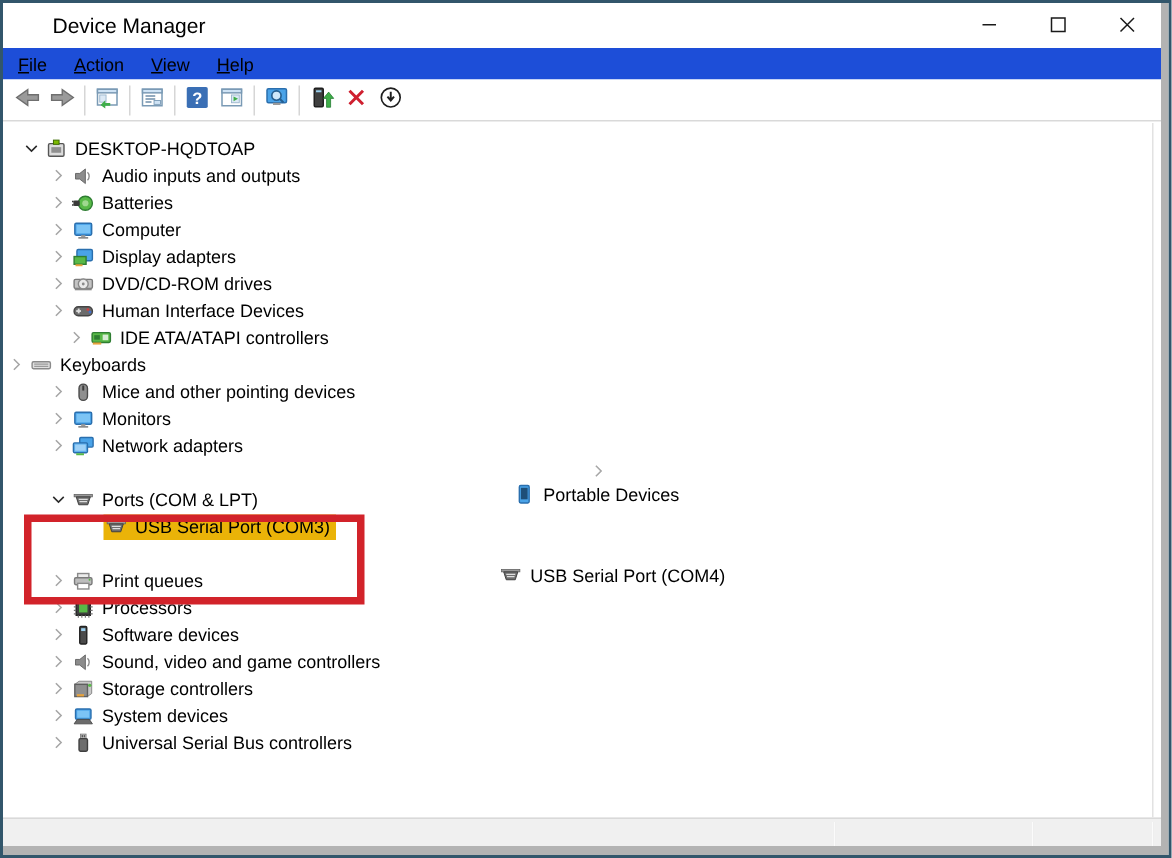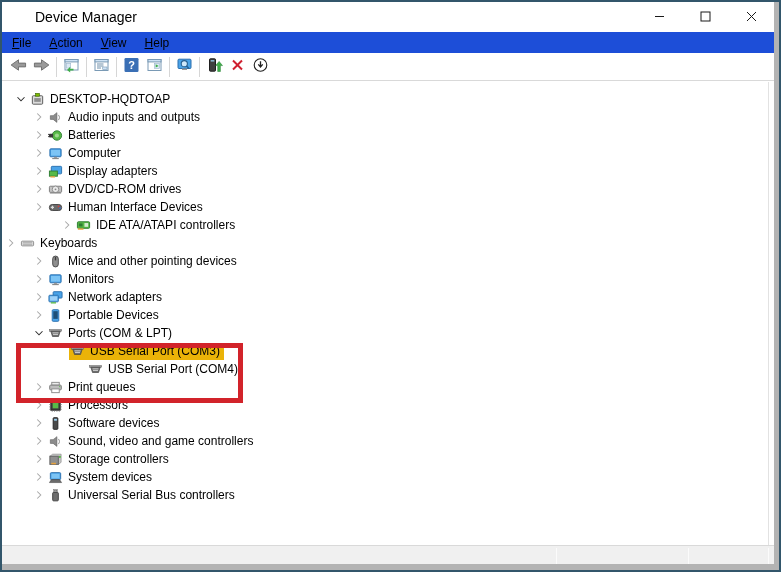--- a/index.html
+++ b/index.html
@@ -299,21 +299,21 @@
               <circle cx="11.3" cy="6.8" r="1" fill="#d04040"></circle>
               <circle cx="12.8" cy="8.6" r="1" fill="#4070d0"></circle>
               <rect x="3" y="7.2" width="3.4" height="1.3" fill="#ddd"></rect>
               <rect x="4.1" y="6.1" width="1.3" height="3.4" fill="#ddd"></rect>
             </svg>
           </span>
       <span class="tree-label">Human Interface Devices</span>
     </span>
   </div>
 
-  <div class="tree-row" style="padding-left: 40px; margin-left: 16px;">
+  <div class="tree-row" style="padding-left: 40px;">
     <span class="chevron">
           <svg viewBox="0 0 16 16">
             <path d="M6 4l4 4-4 4" fill="none" stroke="#a6a6a6" stroke-width="1.2"></path>
           </svg>
         </span>
     <span class="row-content">
       <span class="tree-icon">
             <svg viewBox="0 0 16 16">
               <rect x="1.5" y="4" width="13" height="7" rx="1" fill="#58b947" stroke="#2e7d32"></rect>
               <rect x="3" y="5.8" width="4" height="3.2" fill="#2e7d32"></rect>
@@ -390,21 +390,21 @@
               <rect x="5.5" y="1.8" width="9.5" height="6.8" rx=".8" fill="#4aa3e8" stroke="#2a6fae"></rect>
               <rect x="1" y="5.6" width="10" height="7" rx=".8" fill="#5fb0ee" stroke="#2a6fae"></rect>
               <rect x="2.2" y="6.8" width="7.6" height="4.4" fill="#9fd1f7"></rect>
               <rect x="3" y="13" width="5.5" height="1.4" fill="#58b947"></rect>
             </svg>
           </span>
       <span class="tree-label">Network adapters</span>
     </span>
   </div>
 
-  <div class="tree-row" style="padding-left: 28px;">
+  <div class="tree-row" style="padding-left: 28px; flex-direction: column;">
     <span class="chevron">
           <svg viewBox="0 0 16 16">
             <path d="M6 4l4 4-4 4" fill="none" stroke="#a6a6a6" stroke-width="1.2"></path>
           </svg>
         </span>
     <span class="row-content">
       <span class="tree-icon">
             <svg viewBox="0 0 16 16">
               <rect x="4.5" y="1.8" width="7" height="12.4" rx="1" fill="#4aa3e8" stroke="#2a6fae"></rect>
               <rect x="5.6" y="3.4" width="4.8" height="8.2" fill="#1e4f78"></rect>
@@ -439,21 +439,21 @@
             <svg viewBox="0 0 16 16">
               <rect x="1.5" y="3.8" width="13" height="1.8" fill="#9a9a9a" stroke="#5a5a5a" stroke-width=".5"></rect>
               <path d="M3 5.6h10l-1.8 5.6H4.8z" fill="#6e6e6e" stroke="#3f3f3f" stroke-width=".7"></path>
               <path d="M4.8 7.3h6.4M5.3 9h5.4" stroke="#dedede" stroke-width=".9"></path>
             </svg>
           </span>
       <span class="tree-label">USB Serial Port (COM3)</span>
     </span>
   </div>
 
-  <div class="tree-row" style="padding-left: 68px;">
+  <div class="tree-row" style="padding-left: 50px; flex-direction: column;">
     <span class="chevron"></span>
     <span class="row-content">
       <span class="tree-icon">
             <svg viewBox="0 0 16 16">
               <rect x="1.5" y="3.8" width="13" height="1.8" fill="#9a9a9a" stroke="#5a5a5a" stroke-width=".5"></rect>
               <path d="M3 5.6h10l-1.8 5.6H4.8z" fill="#6e6e6e" stroke="#3f3f3f" stroke-width=".7"></path>
               <path d="M4.8 7.3h6.4M5.3 9h5.4" stroke="#dedede" stroke-width=".9"></path>
             </svg>
           </span>
       <span class="tree-label">USB Serial Port (COM4)</span>

